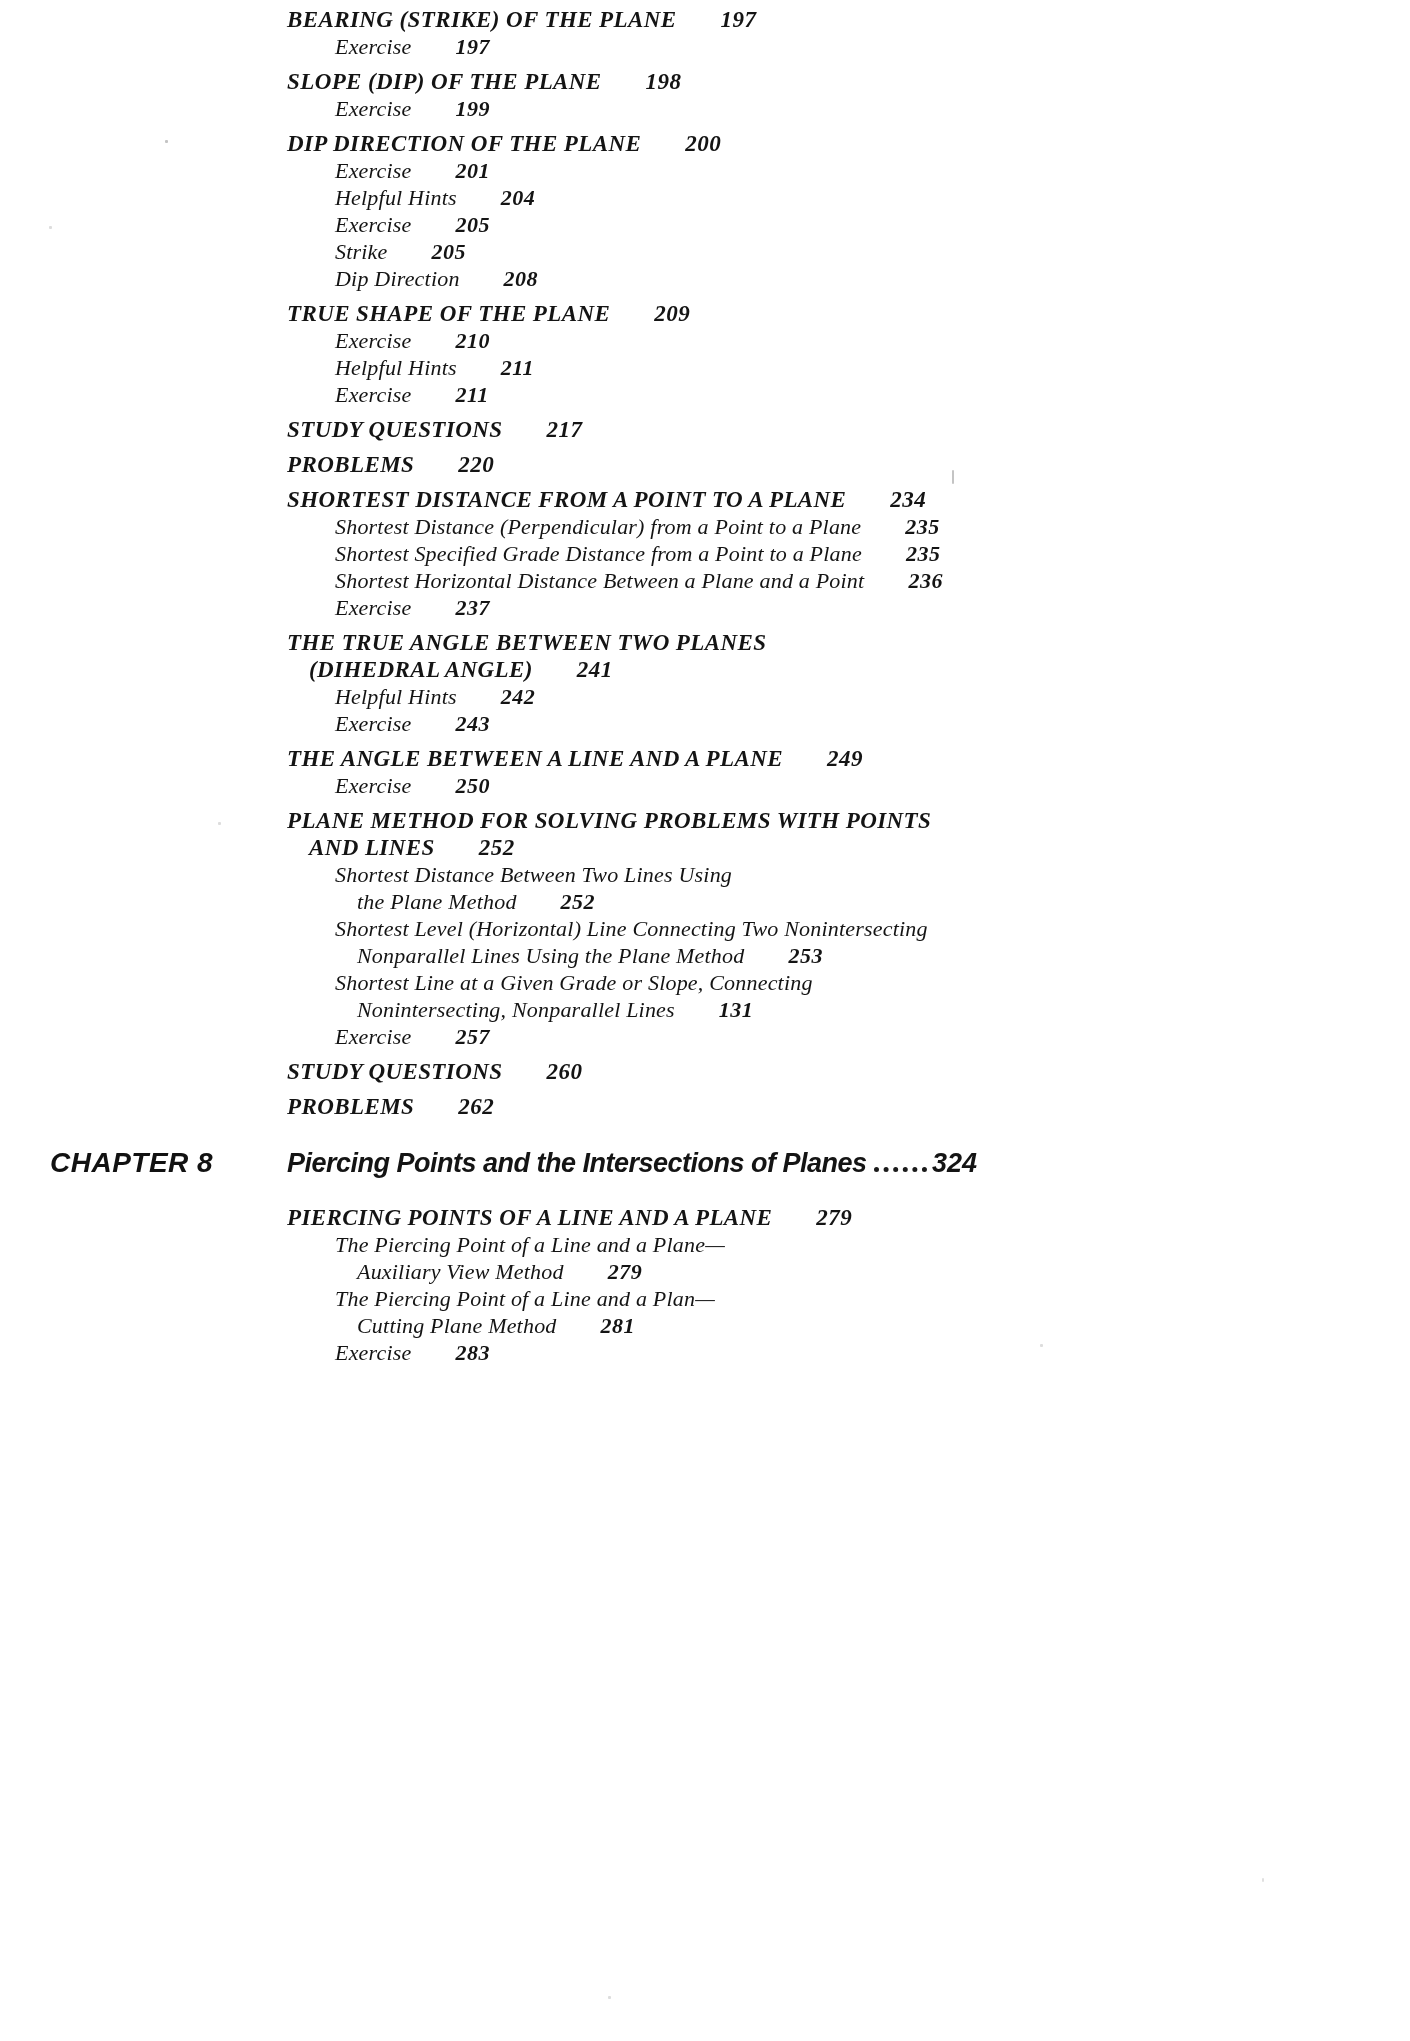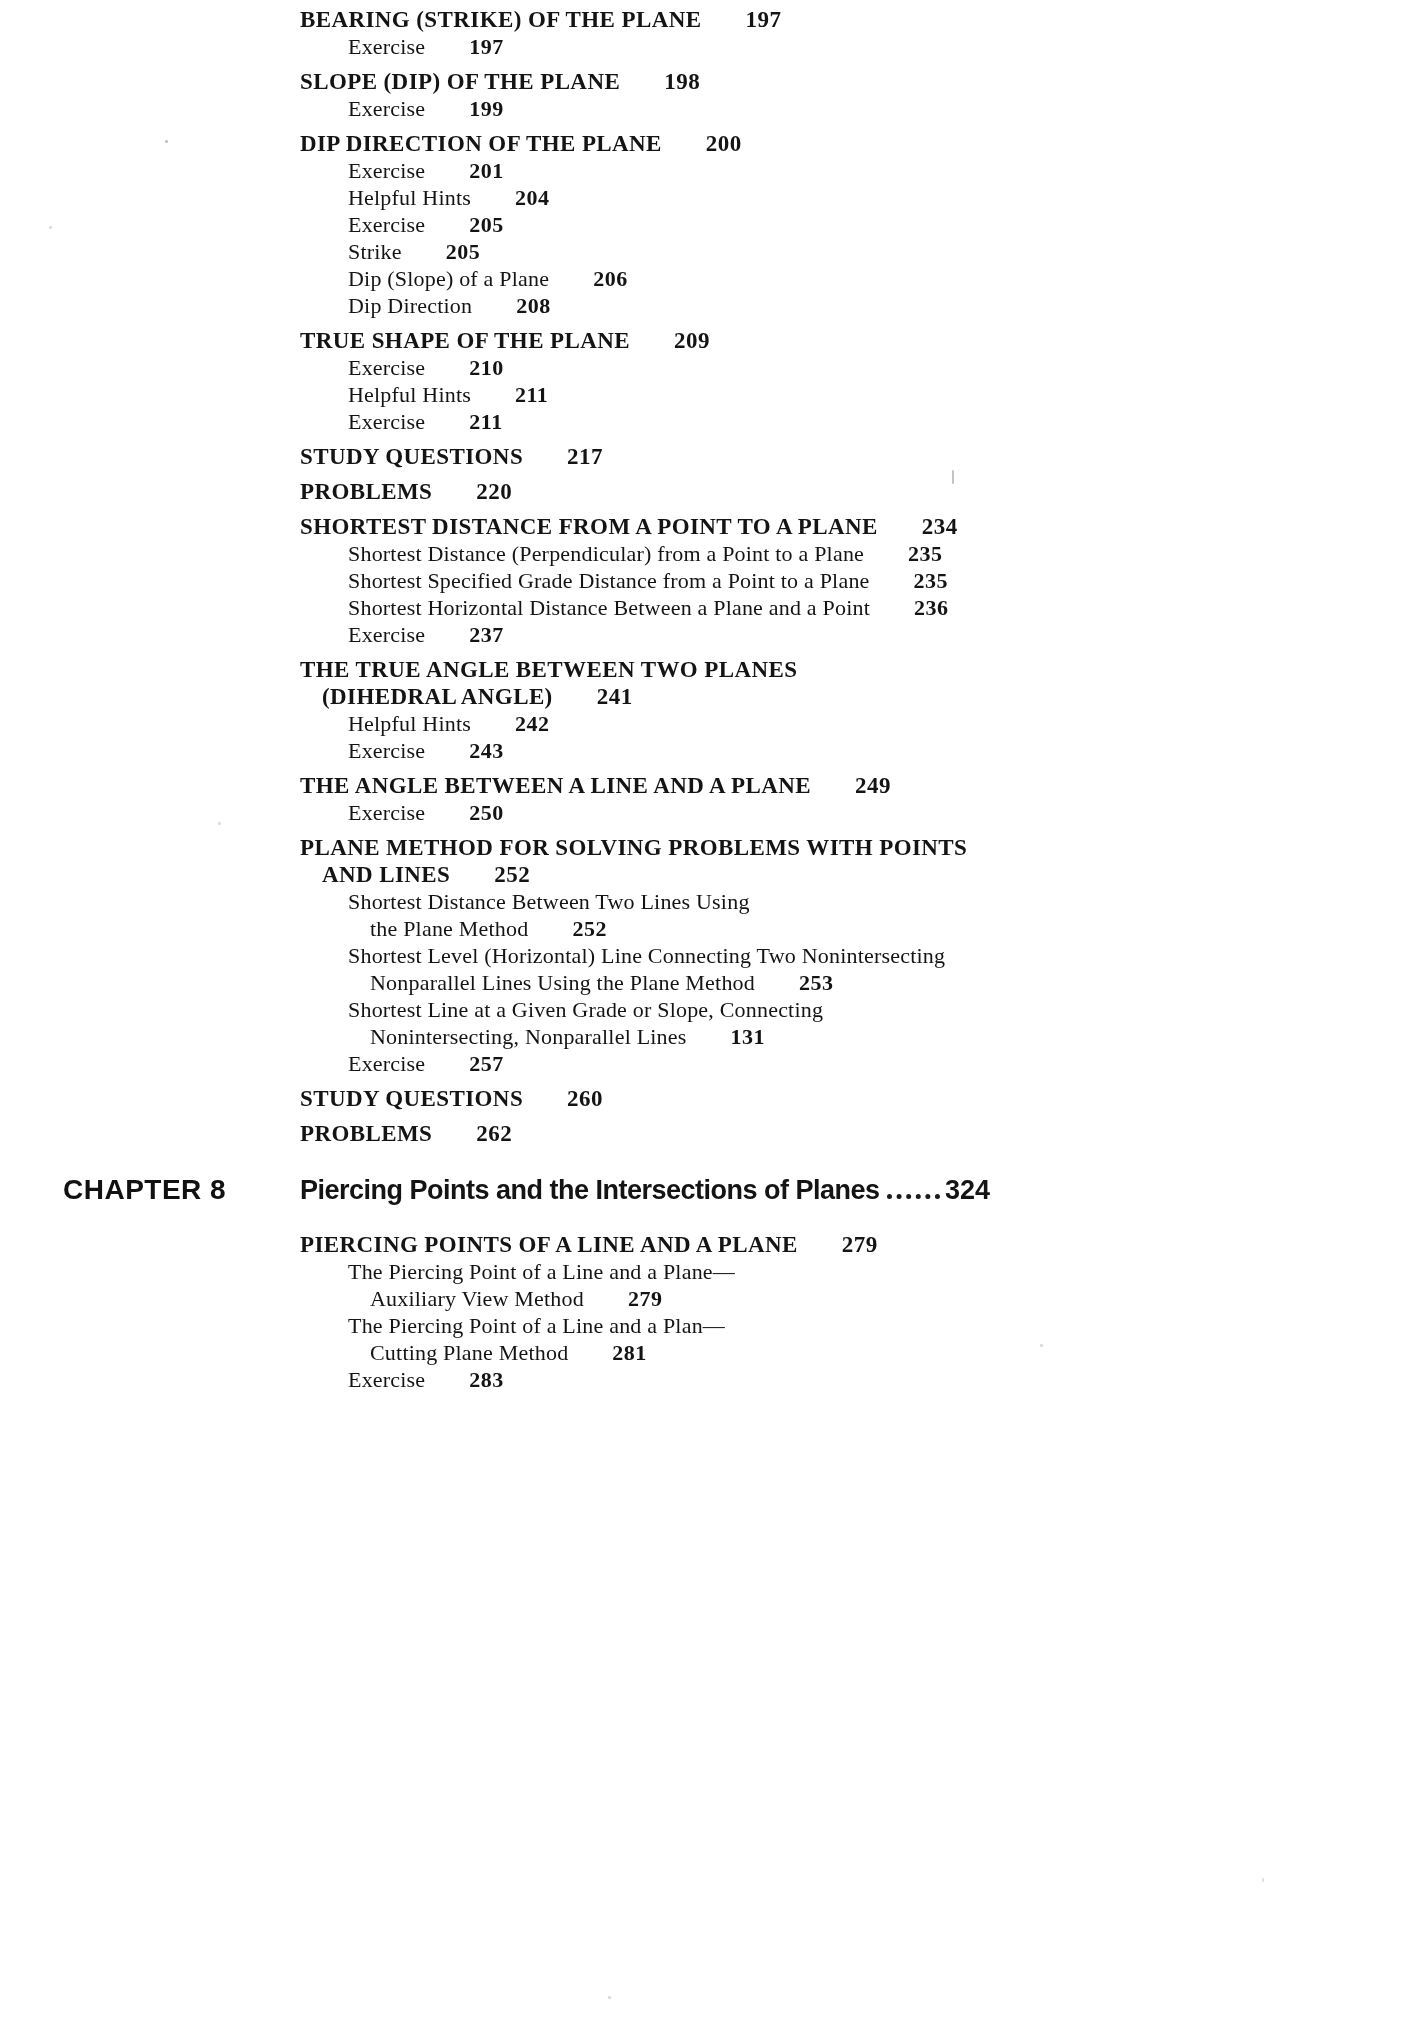--- a/index.html
+++ b/index.html
@@ -8,23 +8,24 @@
     width: 1410px;
     height: 2041px;
     margin: 0 auto;
     background: #ffffff;
     overflow: hidden;
     font-family: "Liberation Serif", "DejaVu Serif", serif;
     color: #141414;
   }
   .toc {
     position: absolute;
-    left: 300px;
+    left: 287px;
     top: 6px;
     width: 860px;
+    font-style: italic;
   }
   .row {
     line-height: 27px;
     font-size: 22px;
     letter-spacing: 0.2px;
     white-space: nowrap;
   }
   .row .et { white-space: normal; }
   .row.head {
     margin-top: 8px;
@@ -98,21 +99,20 @@
   <div class="toc">
       <div class="row head"><span class="et">BEARING (STRIKE) OF THE PLANE</span><span class="ep">197</span></div>
       <div class="row sub"><span class="et">Exercise</span><span class="ep">197</span></div>
       <div class="row head"><span class="et">SLOPE (DIP) OF THE PLANE</span><span class="ep">198</span></div>
       <div class="row sub"><span class="et">Exercise</span><span class="ep">199</span></div>
       <div class="row head"><span class="et">DIP DIRECTION OF THE PLANE</span><span class="ep">200</span></div>
       <div class="row sub"><span class="et">Exercise</span><span class="ep">201</span></div>
       <div class="row sub"><span class="et">Helpful Hints</span><span class="ep">204</span></div>
       <div class="row sub"><span class="et">Exercise</span><span class="ep">205</span></div>
       <div class="row sub"><span class="et">Strike</span><span class="ep">205</span></div>
-      <div class="row sub"><span class="et">Dip (Slope) of a Plane</span><span class="ep">206</span></div>
       <div class="row sub"><span class="et">Dip Direction</span><span class="ep">208</span></div>
       <div class="row head"><span class="et">TRUE SHAPE OF THE PLANE</span><span class="ep">209</span></div>
       <div class="row sub"><span class="et">Exercise</span><span class="ep">210</span></div>
       <div class="row sub"><span class="et">Helpful Hints</span><span class="ep">211</span></div>
       <div class="row sub"><span class="et">Exercise</span><span class="ep">211</span></div>
       <div class="row head"><span class="et">STUDY QUESTIONS</span><span class="ep">217</span></div>
       <div class="row head"><span class="et">PROBLEMS</span><span class="ep">220</span></div>
       <div class="row head"><span class="et">SHORTEST DISTANCE FROM A POINT TO A PLANE</span><span class="ep">234</span></div>
       <div class="row sub"><span class="et">Shortest Distance (Perpendicular) from a Point to a Plane</span><span class="ep">235</span></div>
       <div class="row sub"><span class="et">Shortest Specified Grade Distance from a Point to a Plane</span><span class="ep">235</span></div>

